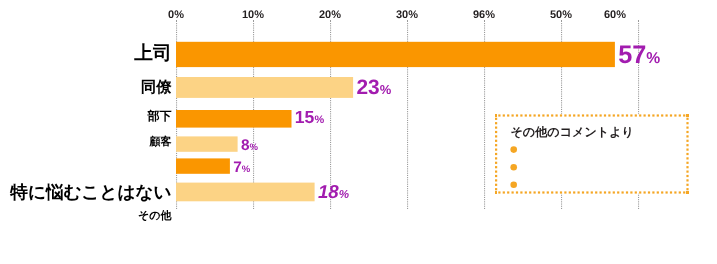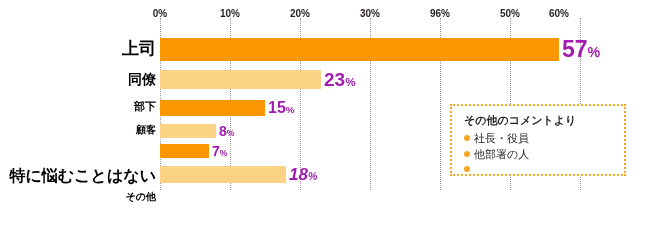--- a/index.html
+++ b/index.html
@@ -152,19 +152,19 @@
       <div class="cat-label" style="font-size: 10px; top: 145.4px; margin-top: 47px;">その他</div>
       <div class="value" style="font-size: 14px; left: 212px; top: 143.72px;"><span>7</span><span class="pct">%</span></div>
       <div class="bar light" style="top: 166px; width: 126px; height: 17px;"></div>
       <div class="cat-label" style="font-size: 16px; top: 167.78px;">特に悩むことはない</div>
       <div class="value" style="font-size: 17px; left: 289px; top: 165.66px; font-style: italic;"><span>18</span><span class="pct">%</span></div>
     </div>
 
   <div id="legend-box">
     <div id="legend-title">その他のコメントより</div>
     <div id="legend-items">
-        <div class="legend-item" style="top: 25px;"><span class="legend-bullet"></span><span>社長・役員</span></div>
-        <div class="legend-item" style="top: 41px;"><span class="legend-bullet"></span><span>他部署の人</span></div>
+        <div class="legend-item" style="top: 25px;"><span class="legend-bullet"></span></div>
+        <div class="legend-item" style="top: 41px;"><span class="legend-bullet"></span></div>
         <div class="legend-item" style="top: 57px;"><span class="legend-bullet"></span></div>
       </div>
   </div>
 
 </div>
 
 </body></html>

